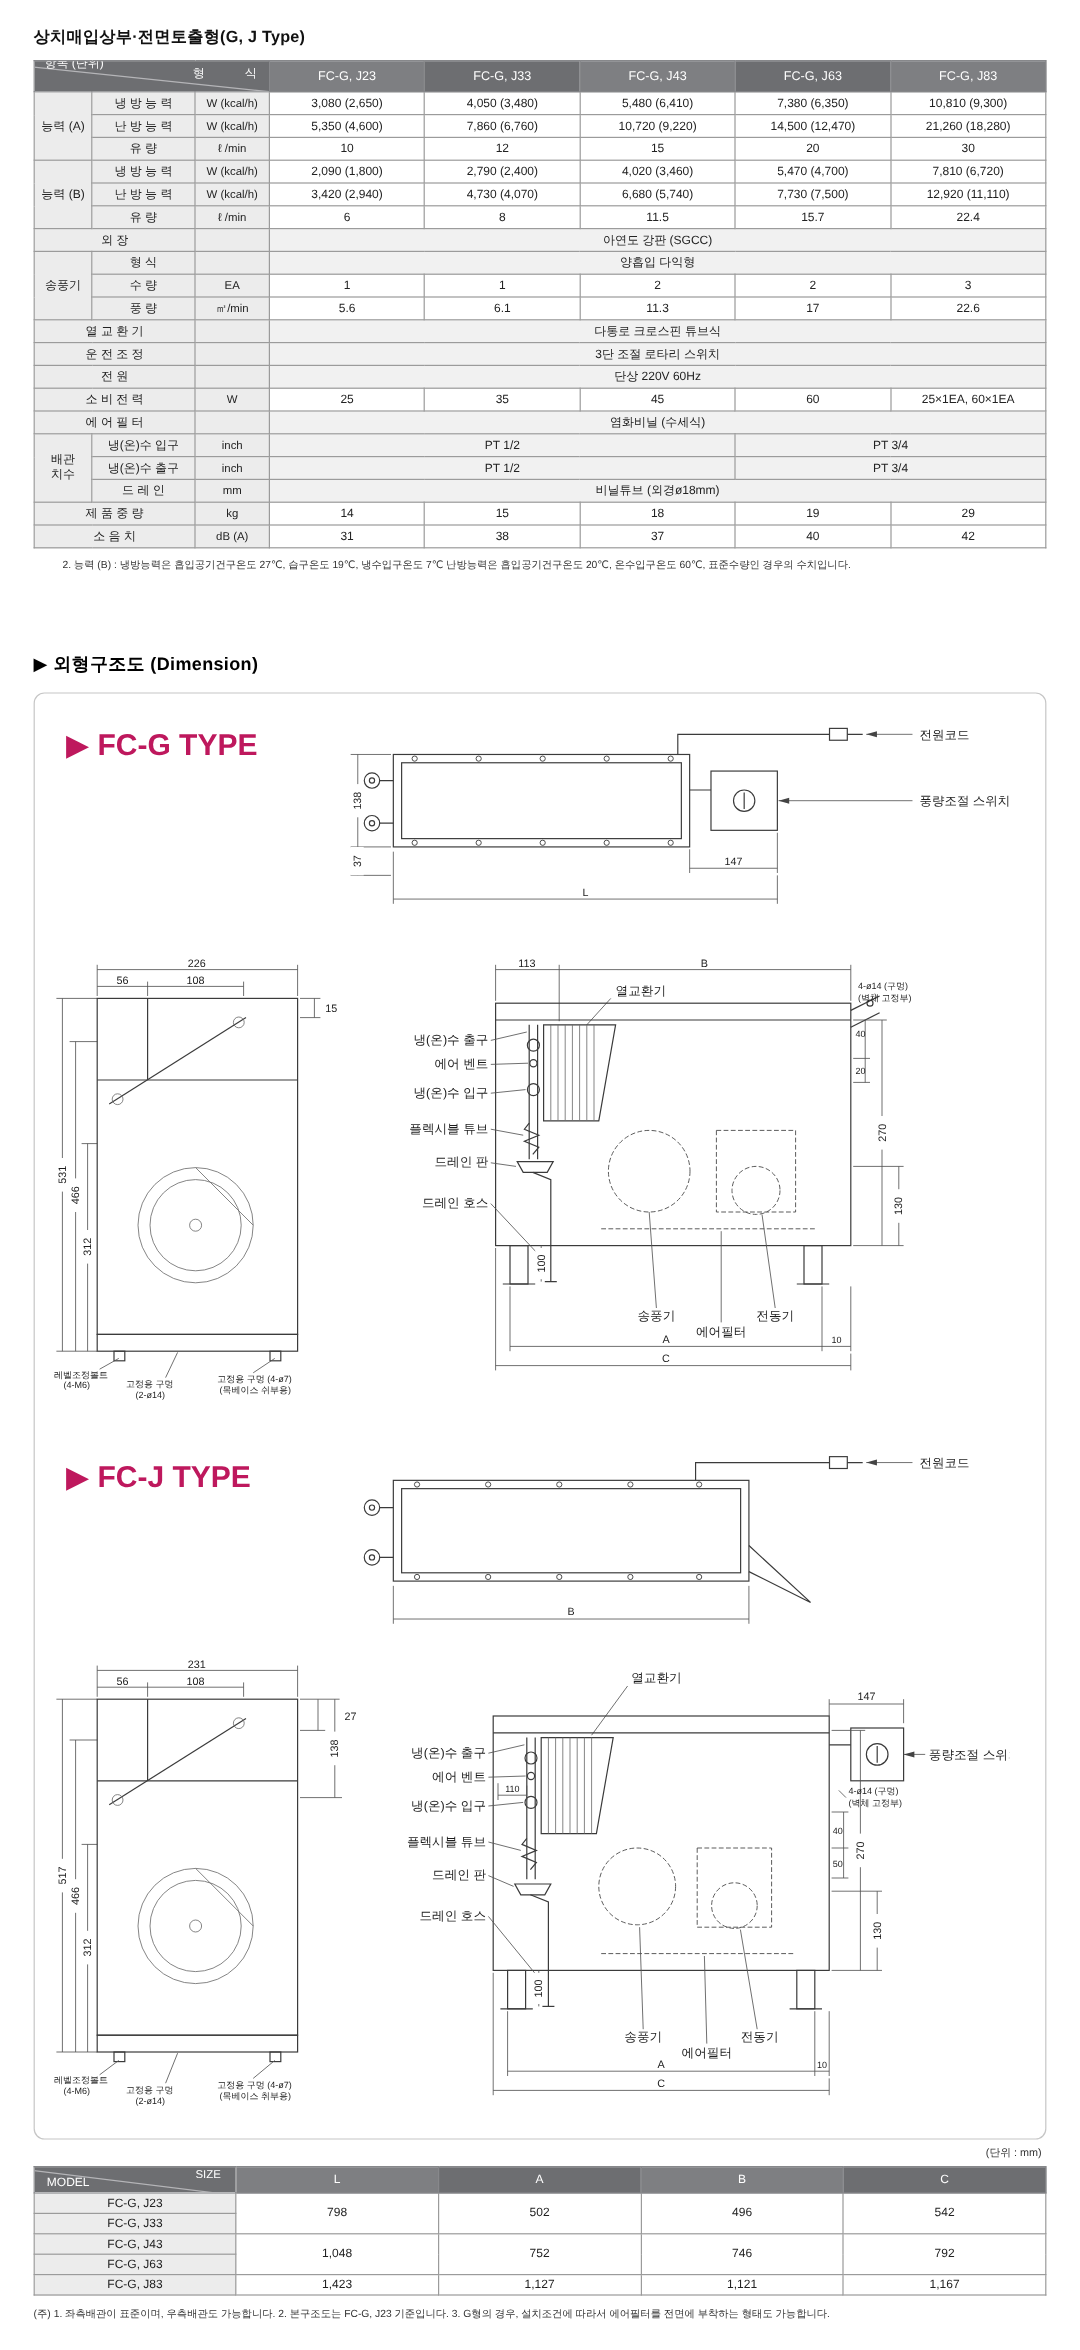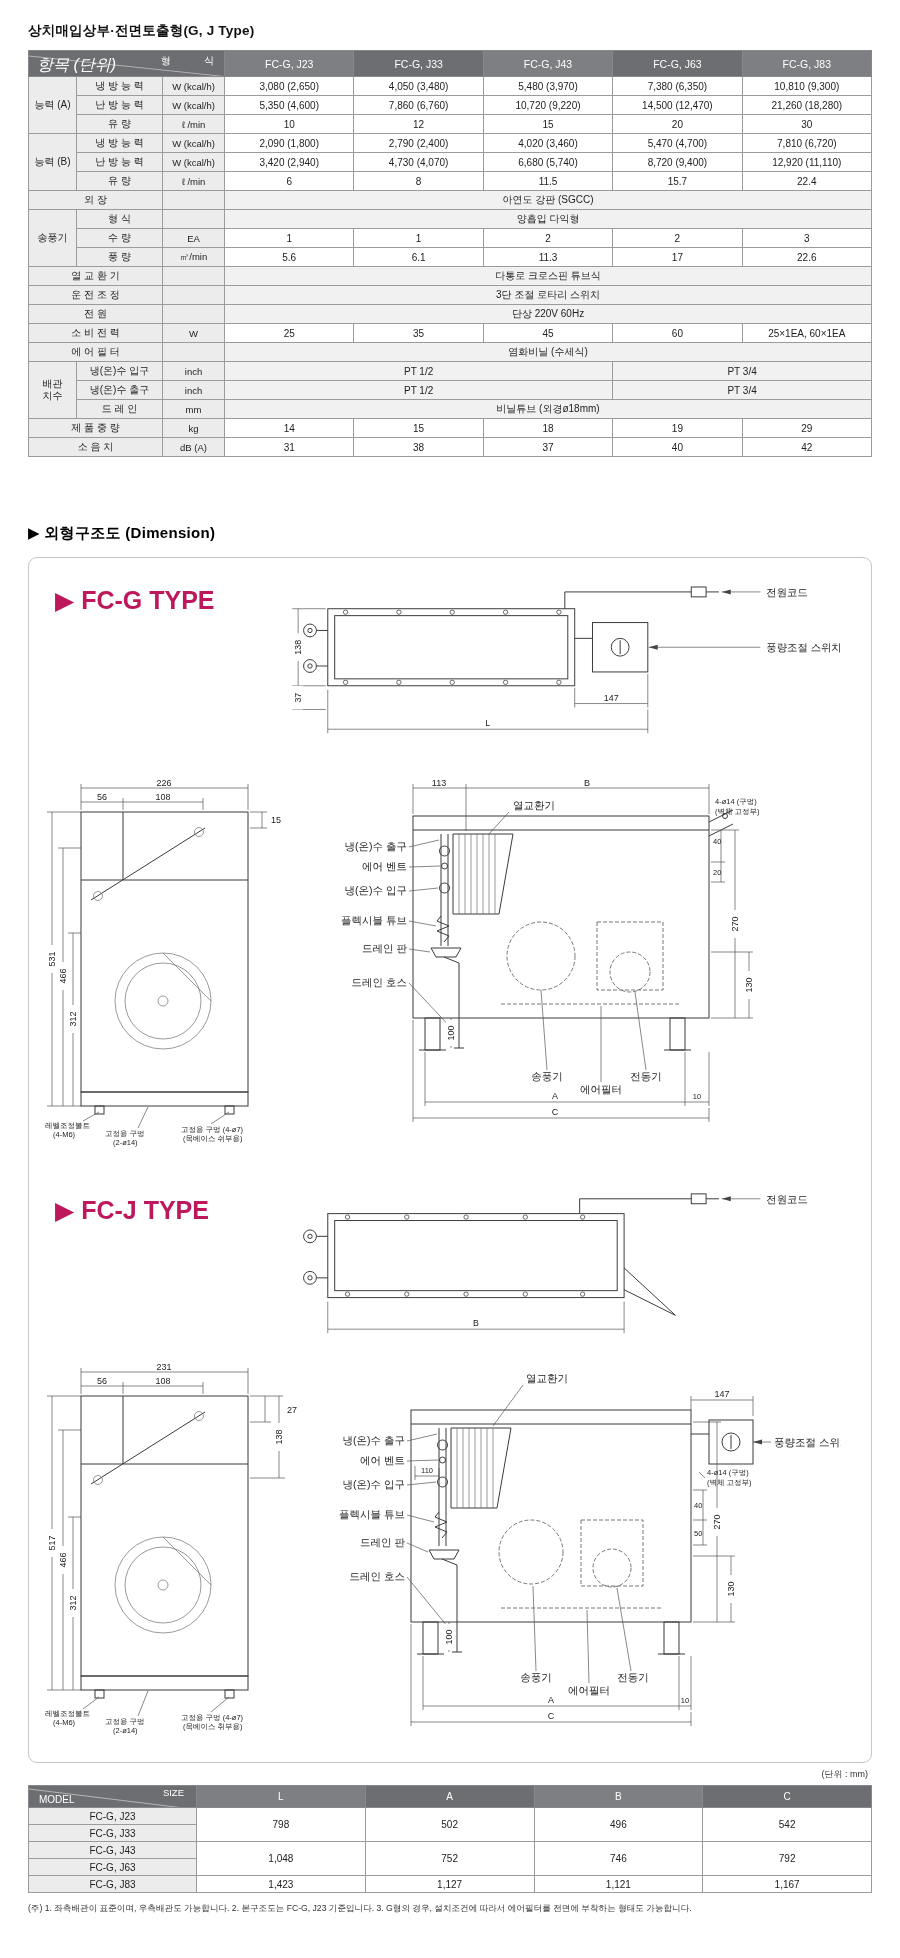--- a/index.html
+++ b/index.html
@@ -9,21 +9,21 @@
   .title{font-size:13.5px;font-weight:bold;color:#111;margin-bottom:10px;letter-spacing:0.2px;}
 
   
   table.spec{width:100%;border-collapse:collapse;table-layout:fixed;font-size:10px;}
   table.spec th,table.spec td{border:1px solid #9b9b9b;text-align:center;vertical-align:middle;padding:1px 2px;height:19px;}
   table.spec thead th{background:#6d6e71;color:#fff;font-weight:normal;font-size:10.5px;height:26px;border-color:#87888b;}
   table.spec thead th.alt{background:#7e7f82;}
   th.corner{position:relative;overflow:hidden;}
   th.corner .diag{position:absolute;left:-4px;top:4px;width:210px;height:1px;background:#b5b5b8;transform:rotate(6deg);transform-origin:left top;}
   th.corner .c-type{position:absolute;right:10px;top:3px;font-size:10px;white-space:pre;}
-  th.corner .c-item{position:absolute;left:8px;bottom:0;font-size:16px;font-style:italic;}
+  th.corner .c-item{position:absolute;left:8px;bottom:16px;font-size:10px;}
   td.gl,td.gl2{background:#ececec;font-size:10px;}
   td.sub{background:#ececec;}
   td.unit{background:#ececec;font-size:9.5px;}
   td.val{background:#fff;}
   td.sp{background:#f1f1f1;}
   td.empty{background:#ececec;}
   .two-line span{display:block;line-height:1.25;}
 
   .notes{margin-top:7px;font-size:8.6px;color:#333;line-height:1.55;}
   .notes .n2{padding-left:24px;}
@@ -95,21 +95,21 @@
         <th class="alt">FC-G, J83</th>
       </tr>
     </thead>
     <tbody>
       <tr>
         <td class="gl" rowspan="3">능력 (A)</td>
         <td class="sub">냉 방 능 력</td>
         <td class="unit">W (kcal/h)</td>
         <td class="val">3,080 (2,650)</td>
         <td class="val">4,050 (3,480)</td>
-        <td class="val">5,480 (3,970)</td>
+        <td class="val">5,480 (6,410)</td>
         <td class="val">7,380 (6,350)</td>
         <td class="val">10,810 (9,300)</td>
       </tr>
       <tr>
         <td class="sub">난 방 능 력</td>
         <td class="unit">W (kcal/h)</td>
         <td class="val">5,350 (4,600)</td>
         <td class="val">7,860 (6,760)</td>
         <td class="val">10,720 (9,220)</td>
         <td class="val">14,500 (12,470)</td>
@@ -133,21 +133,21 @@
         <td class="val">4,020 (3,460)</td>
         <td class="val">5,470 (4,700)</td>
         <td class="val">7,810 (6,720)</td>
       </tr>
       <tr>
         <td class="sub">난 방 능 력</td>
         <td class="unit">W (kcal/h)</td>
         <td class="val">3,420 (2,940)</td>
         <td class="val">4,730 (4,070)</td>
         <td class="val">6,680 (5,740)</td>
-        <td class="val">8,720 (9,400)</td>
+        <td class="val">7,730 (7,500)</td>
         <td class="val">12,920 (11,110)</td>
       </tr>
       <tr>
         <td class="sub">유       량</td>
         <td class="unit">ℓ /min</td>
         <td class="val">6</td>
         <td class="val">8</td>
         <td class="val">11.5</td>
         <td class="val">15.7</td>
         <td class="val">22.4</td>
@@ -246,20 +246,21 @@
         <td class="val">31</td>
         <td class="val">38</td>
         <td class="val">37</td>
         <td class="val">40</td>
         <td class="val">42</td>
       </tr>
     </tbody>
   </table>
 
   <div class="notes">
+    <div class="n2">2. 능력 (B) : 냉방능력은 흡입공기건구온도 27℃, 습구온도 19℃, 냉수입구온도 7℃ 난방능력은 흡입공기건구온도 20℃, 온수입구온도 60℃, 표준수량인 경우의 수치입니다.</div>
   </div>
 
   <div class="dim-heading">▶ 외형구조도 (Dimension)</div>
 
   <div class="draw-box">
 
     <div class="drawrow r1">
       <div class="type-heading">▶ FC-G TYPE</div>
       <svg width="640" height="178" viewBox="0 0 640 178">
         <g class="ln">

